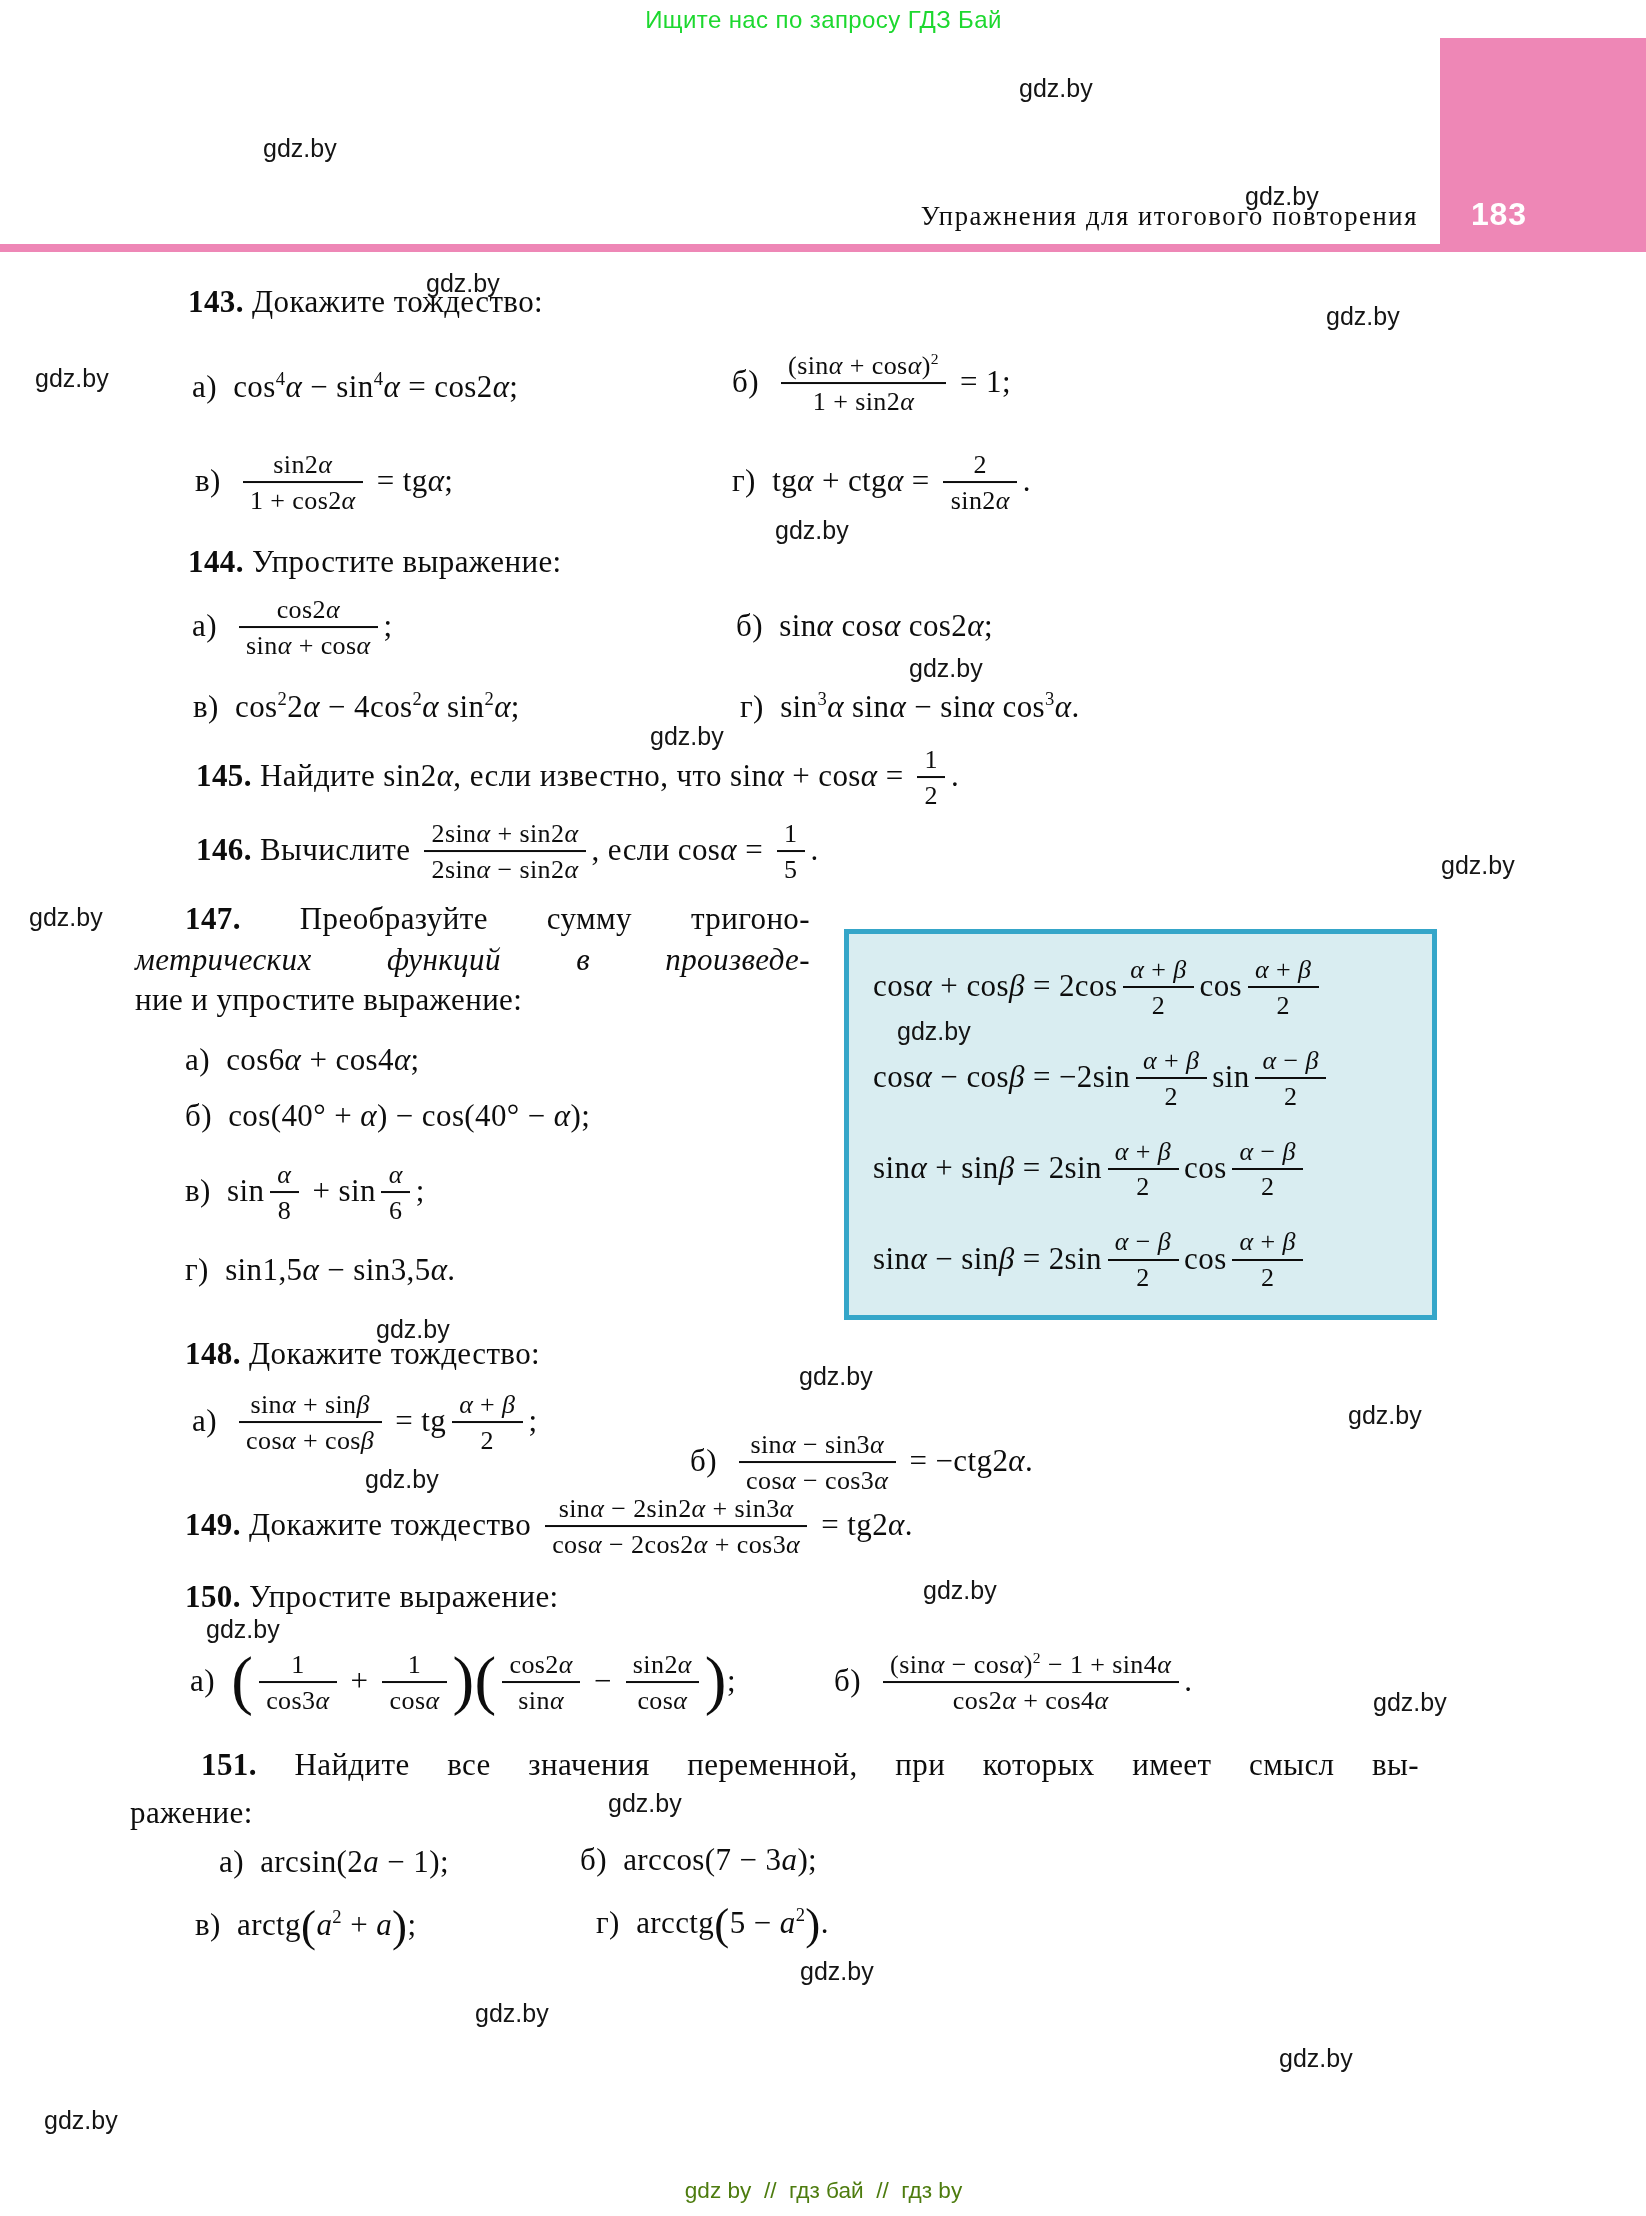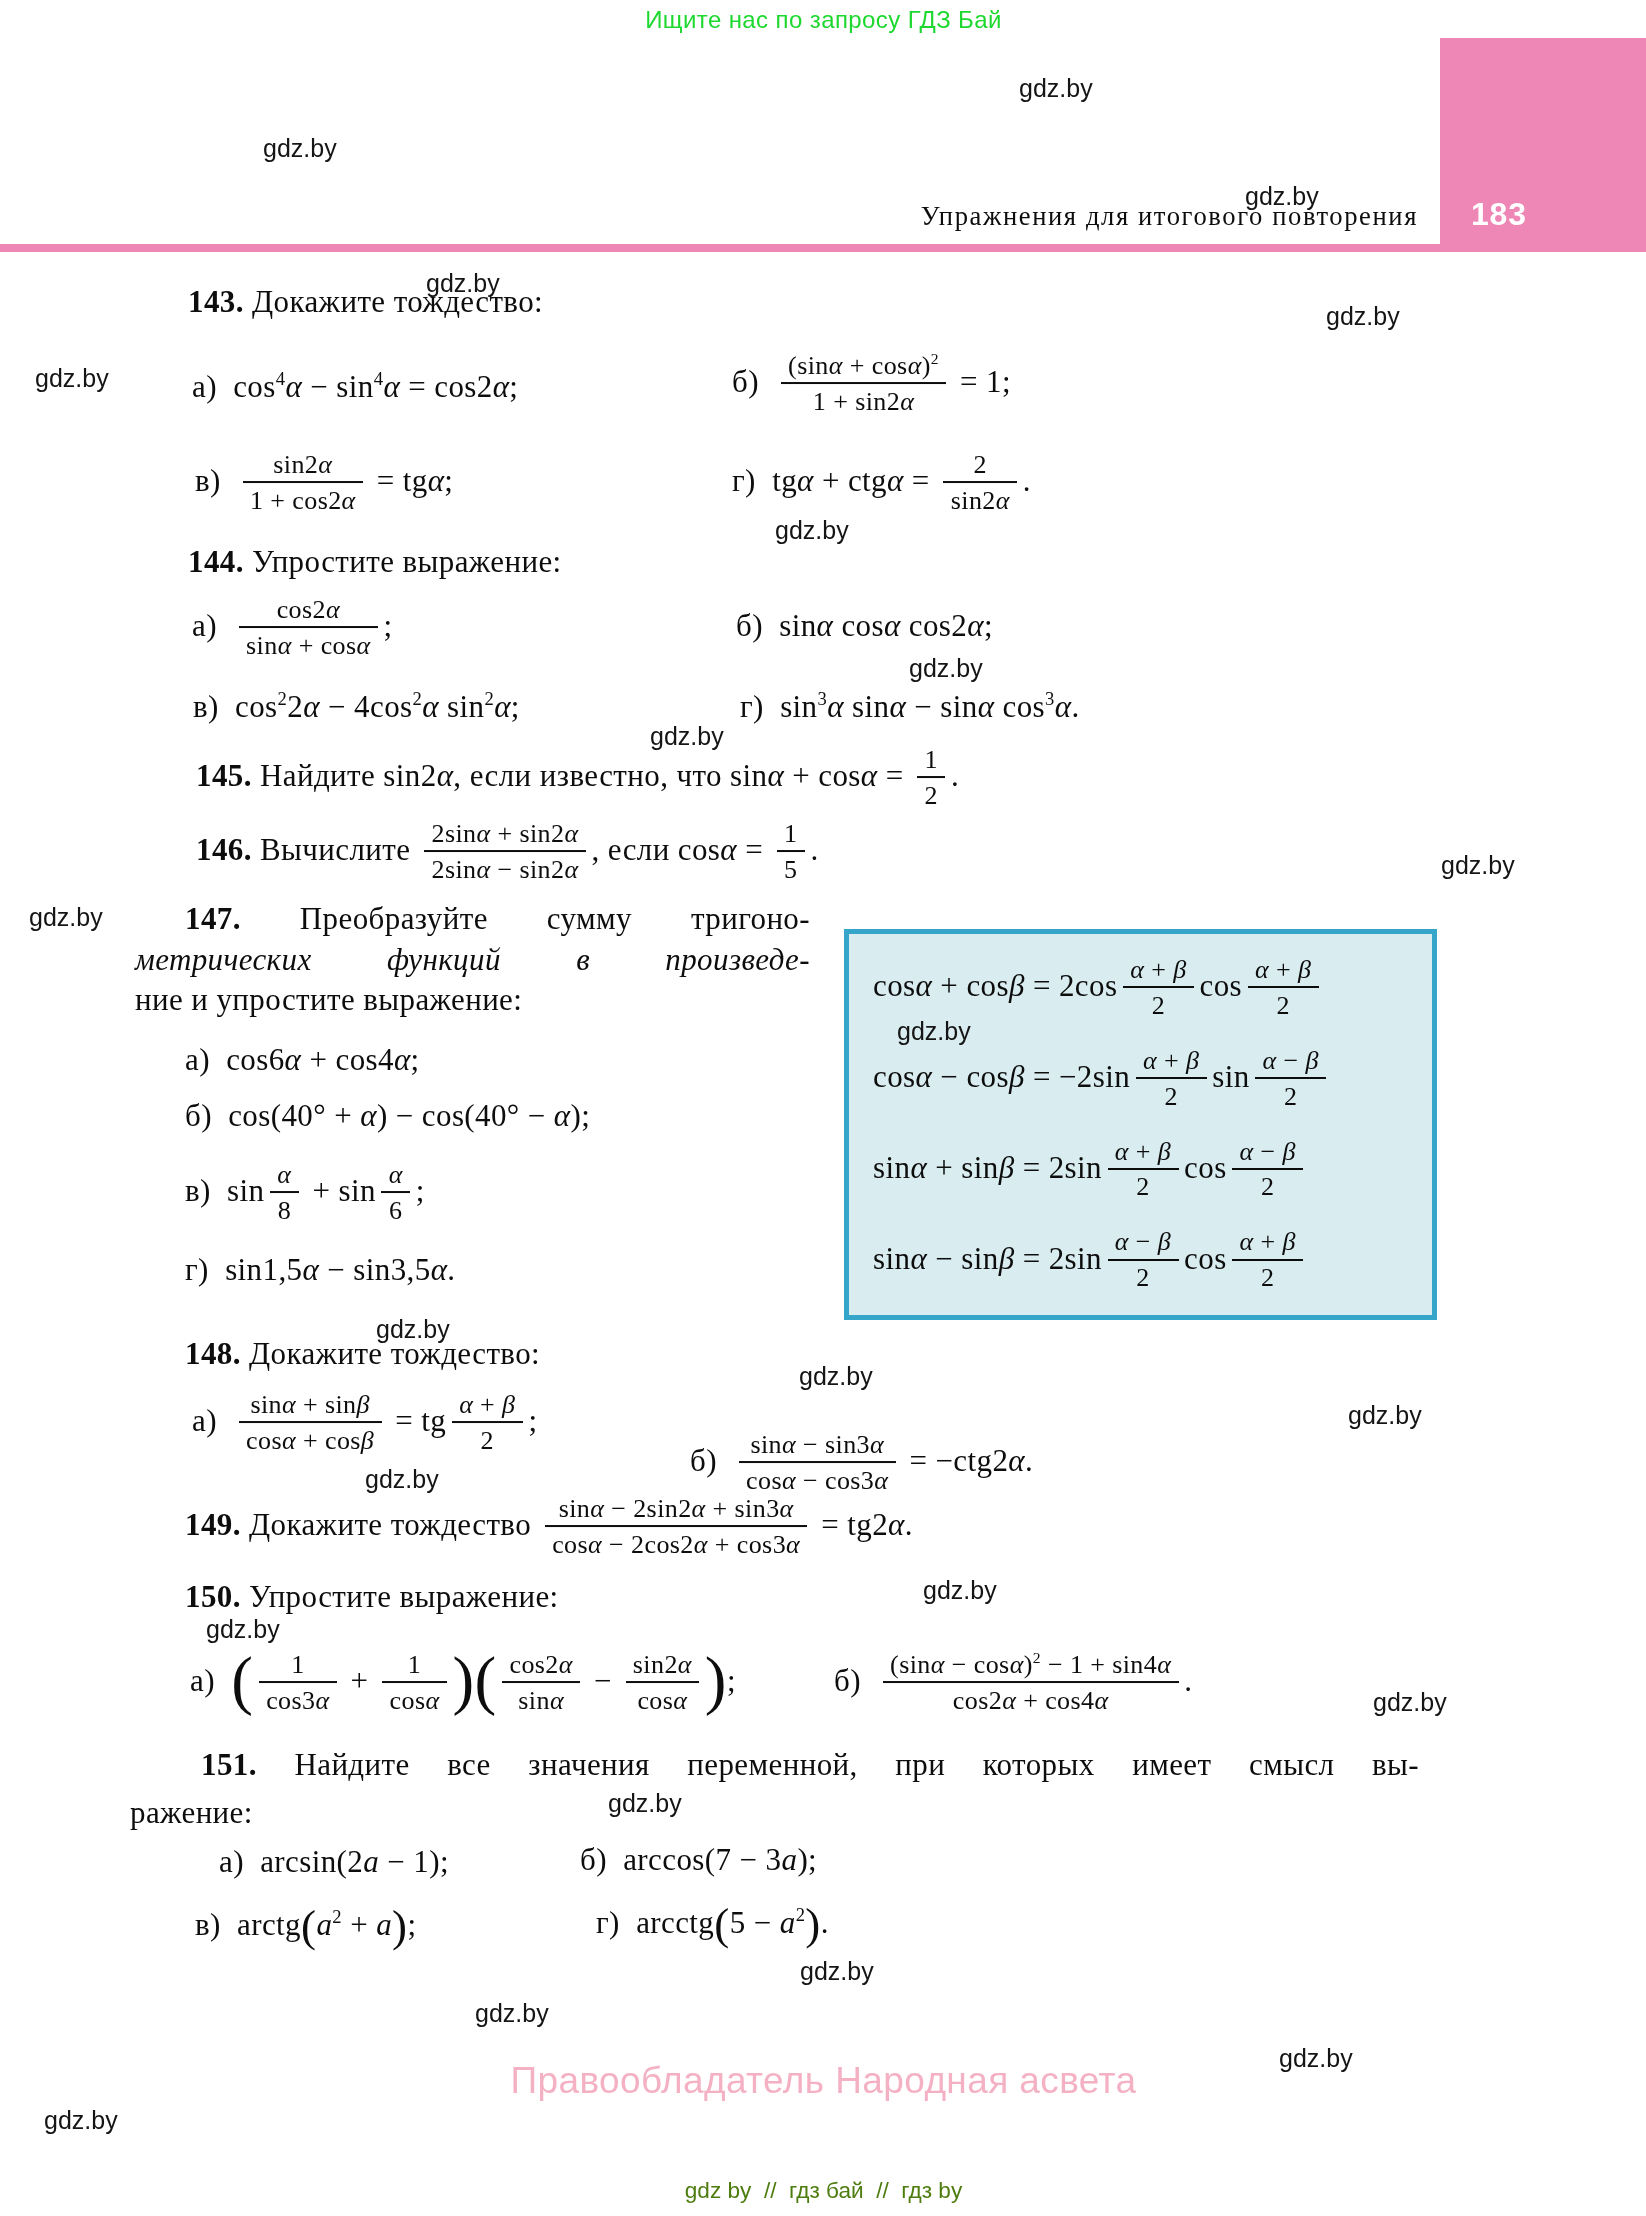--- a/index.html
+++ b/index.html
@@ -147,18 +147,17 @@
       <span class="wm" style="left: 923px; top: 1576px;">gdz.by</span>
       <span class="wm" style="left: 206px; top: 1615px;">gdz.by</span>
       <span class="wm" style="left: 1373px; top: 1688px;">gdz.by</span>
       <span class="wm" style="left: 608px; top: 1789px;">gdz.by</span>
       <span class="wm" style="left: 800px; top: 1957px;">gdz.by</span>
       <span class="wm" style="left: 475px; top: 1999px;">gdz.by</span>
       <span class="wm" style="left: 1279px; top: 2044px;">gdz.by</span>
       <span class="wm" style="left: 44px; top: 2106px;">gdz.by</span>
     </div>
 
-  <div class="copyright">Правообладатель Народная асвета</div>
 
   <div class="footer-links">gdz by&nbsp; //&nbsp; гдз бай&nbsp; //&nbsp; гдз by</div>
 
 </div>
 
 
 </body></html>

